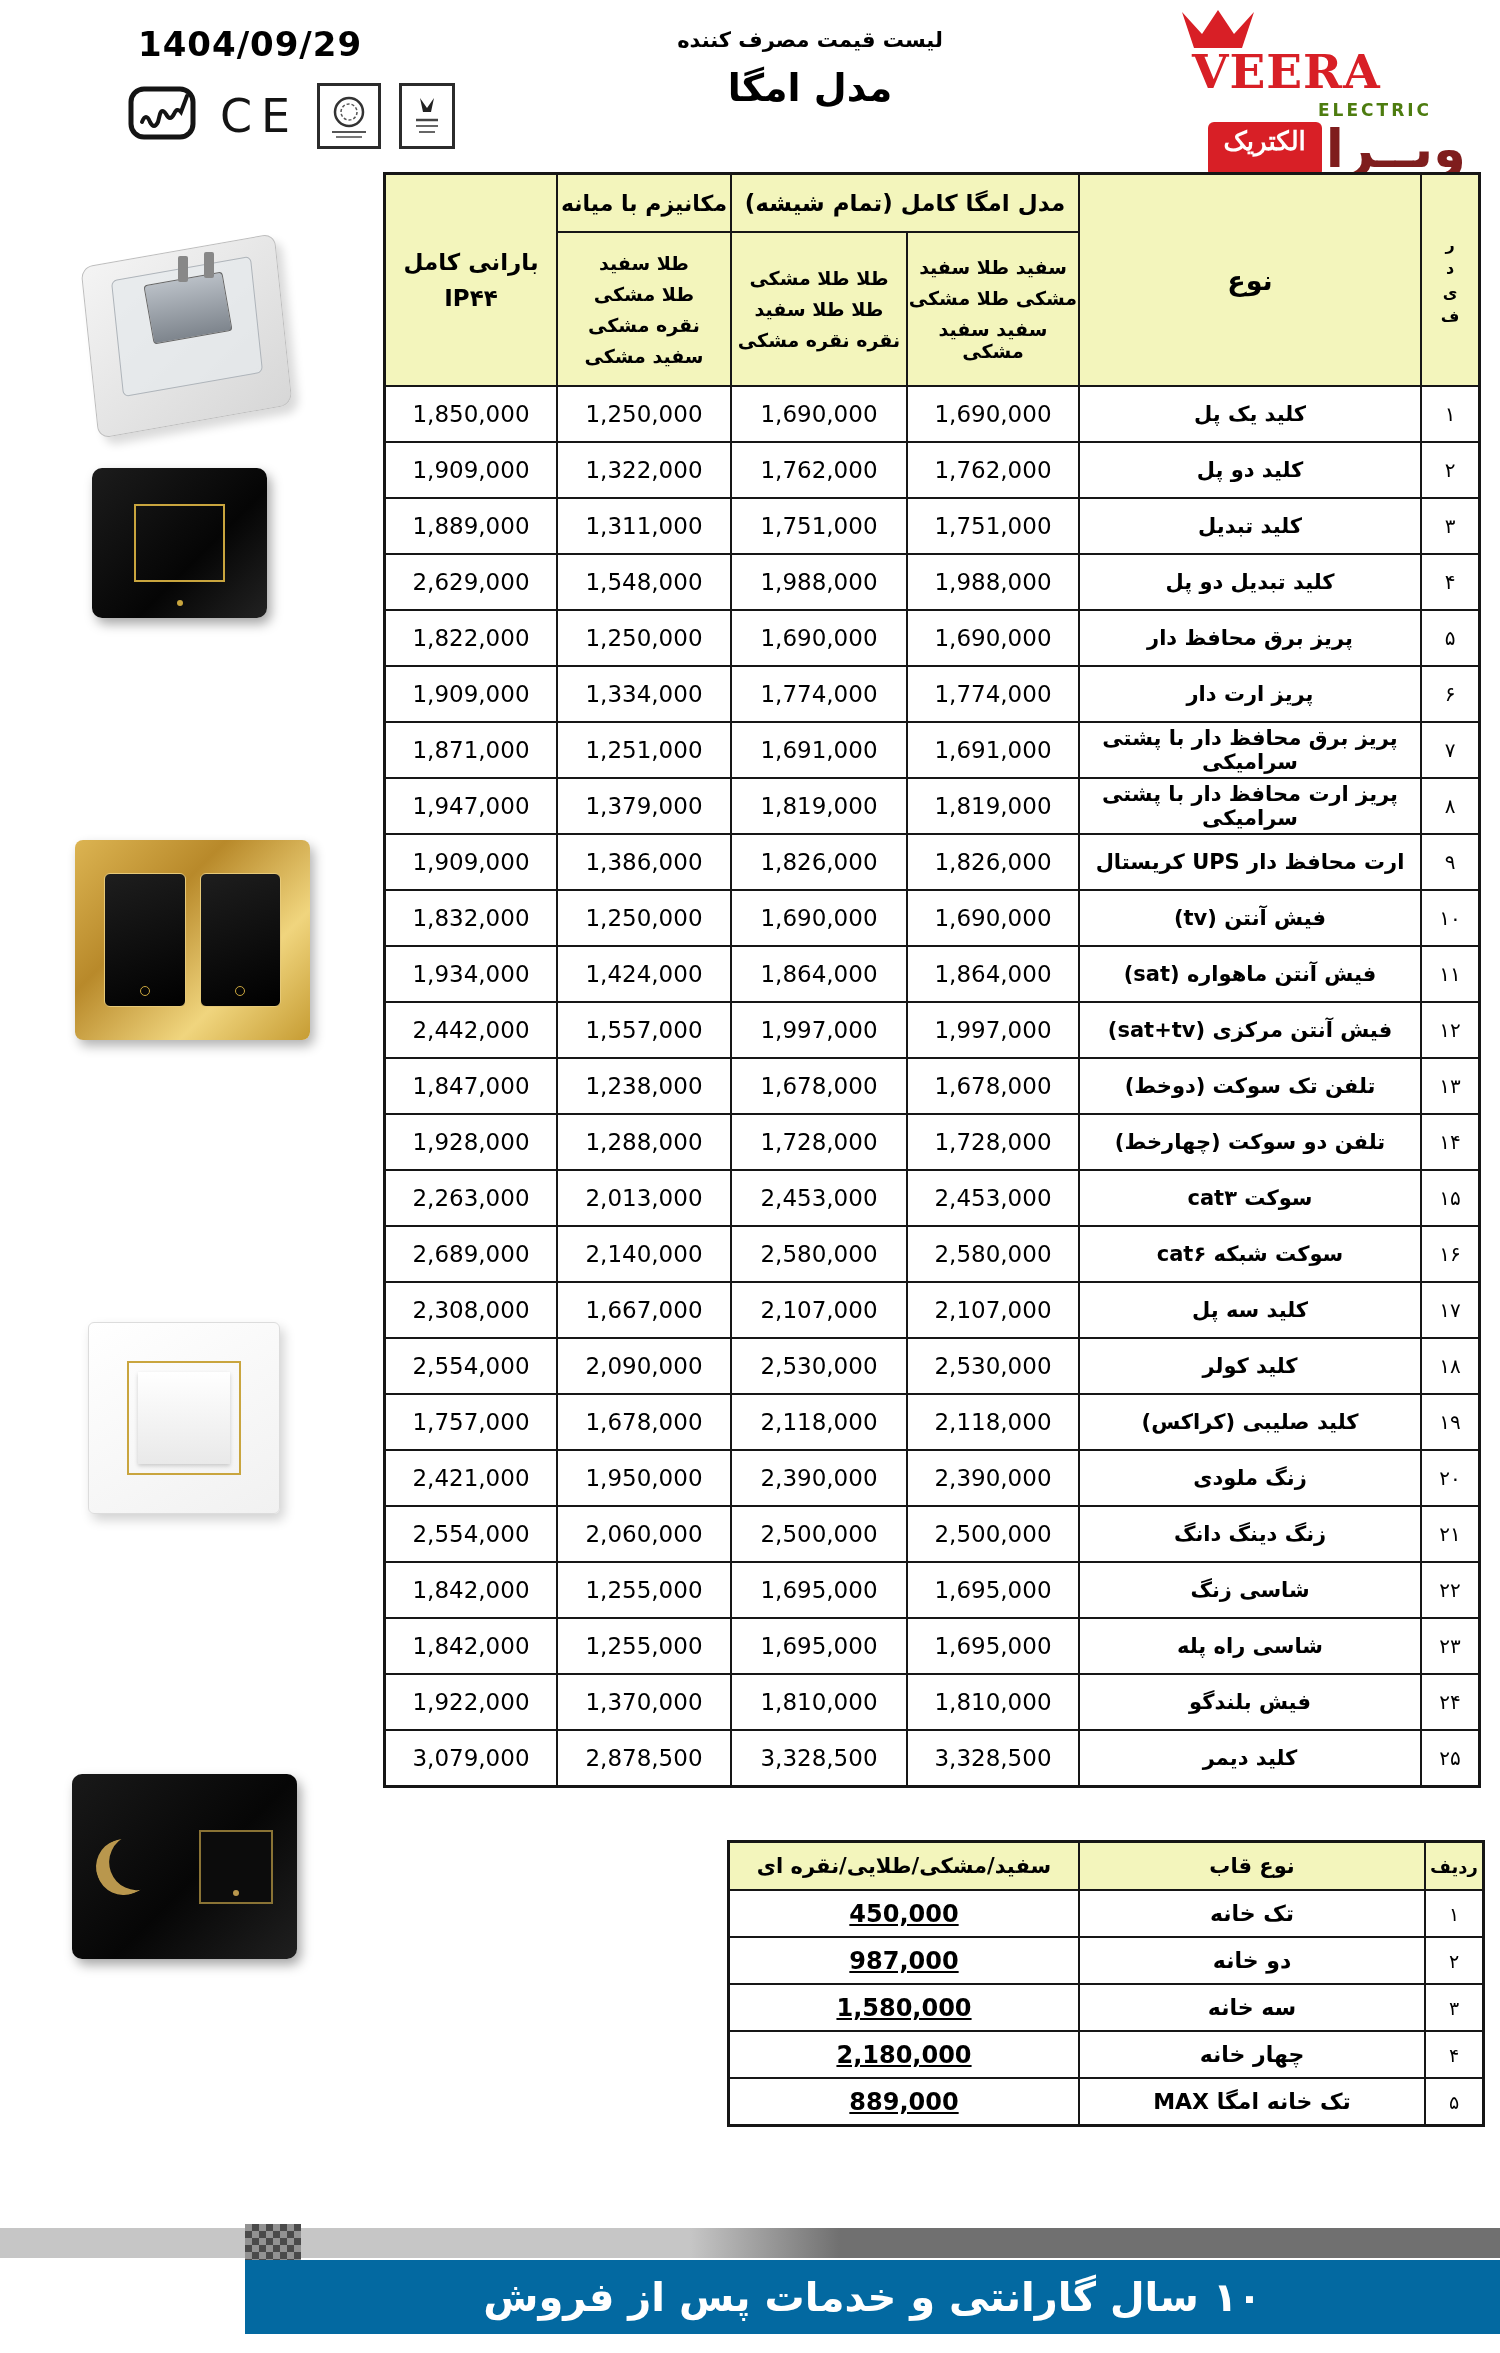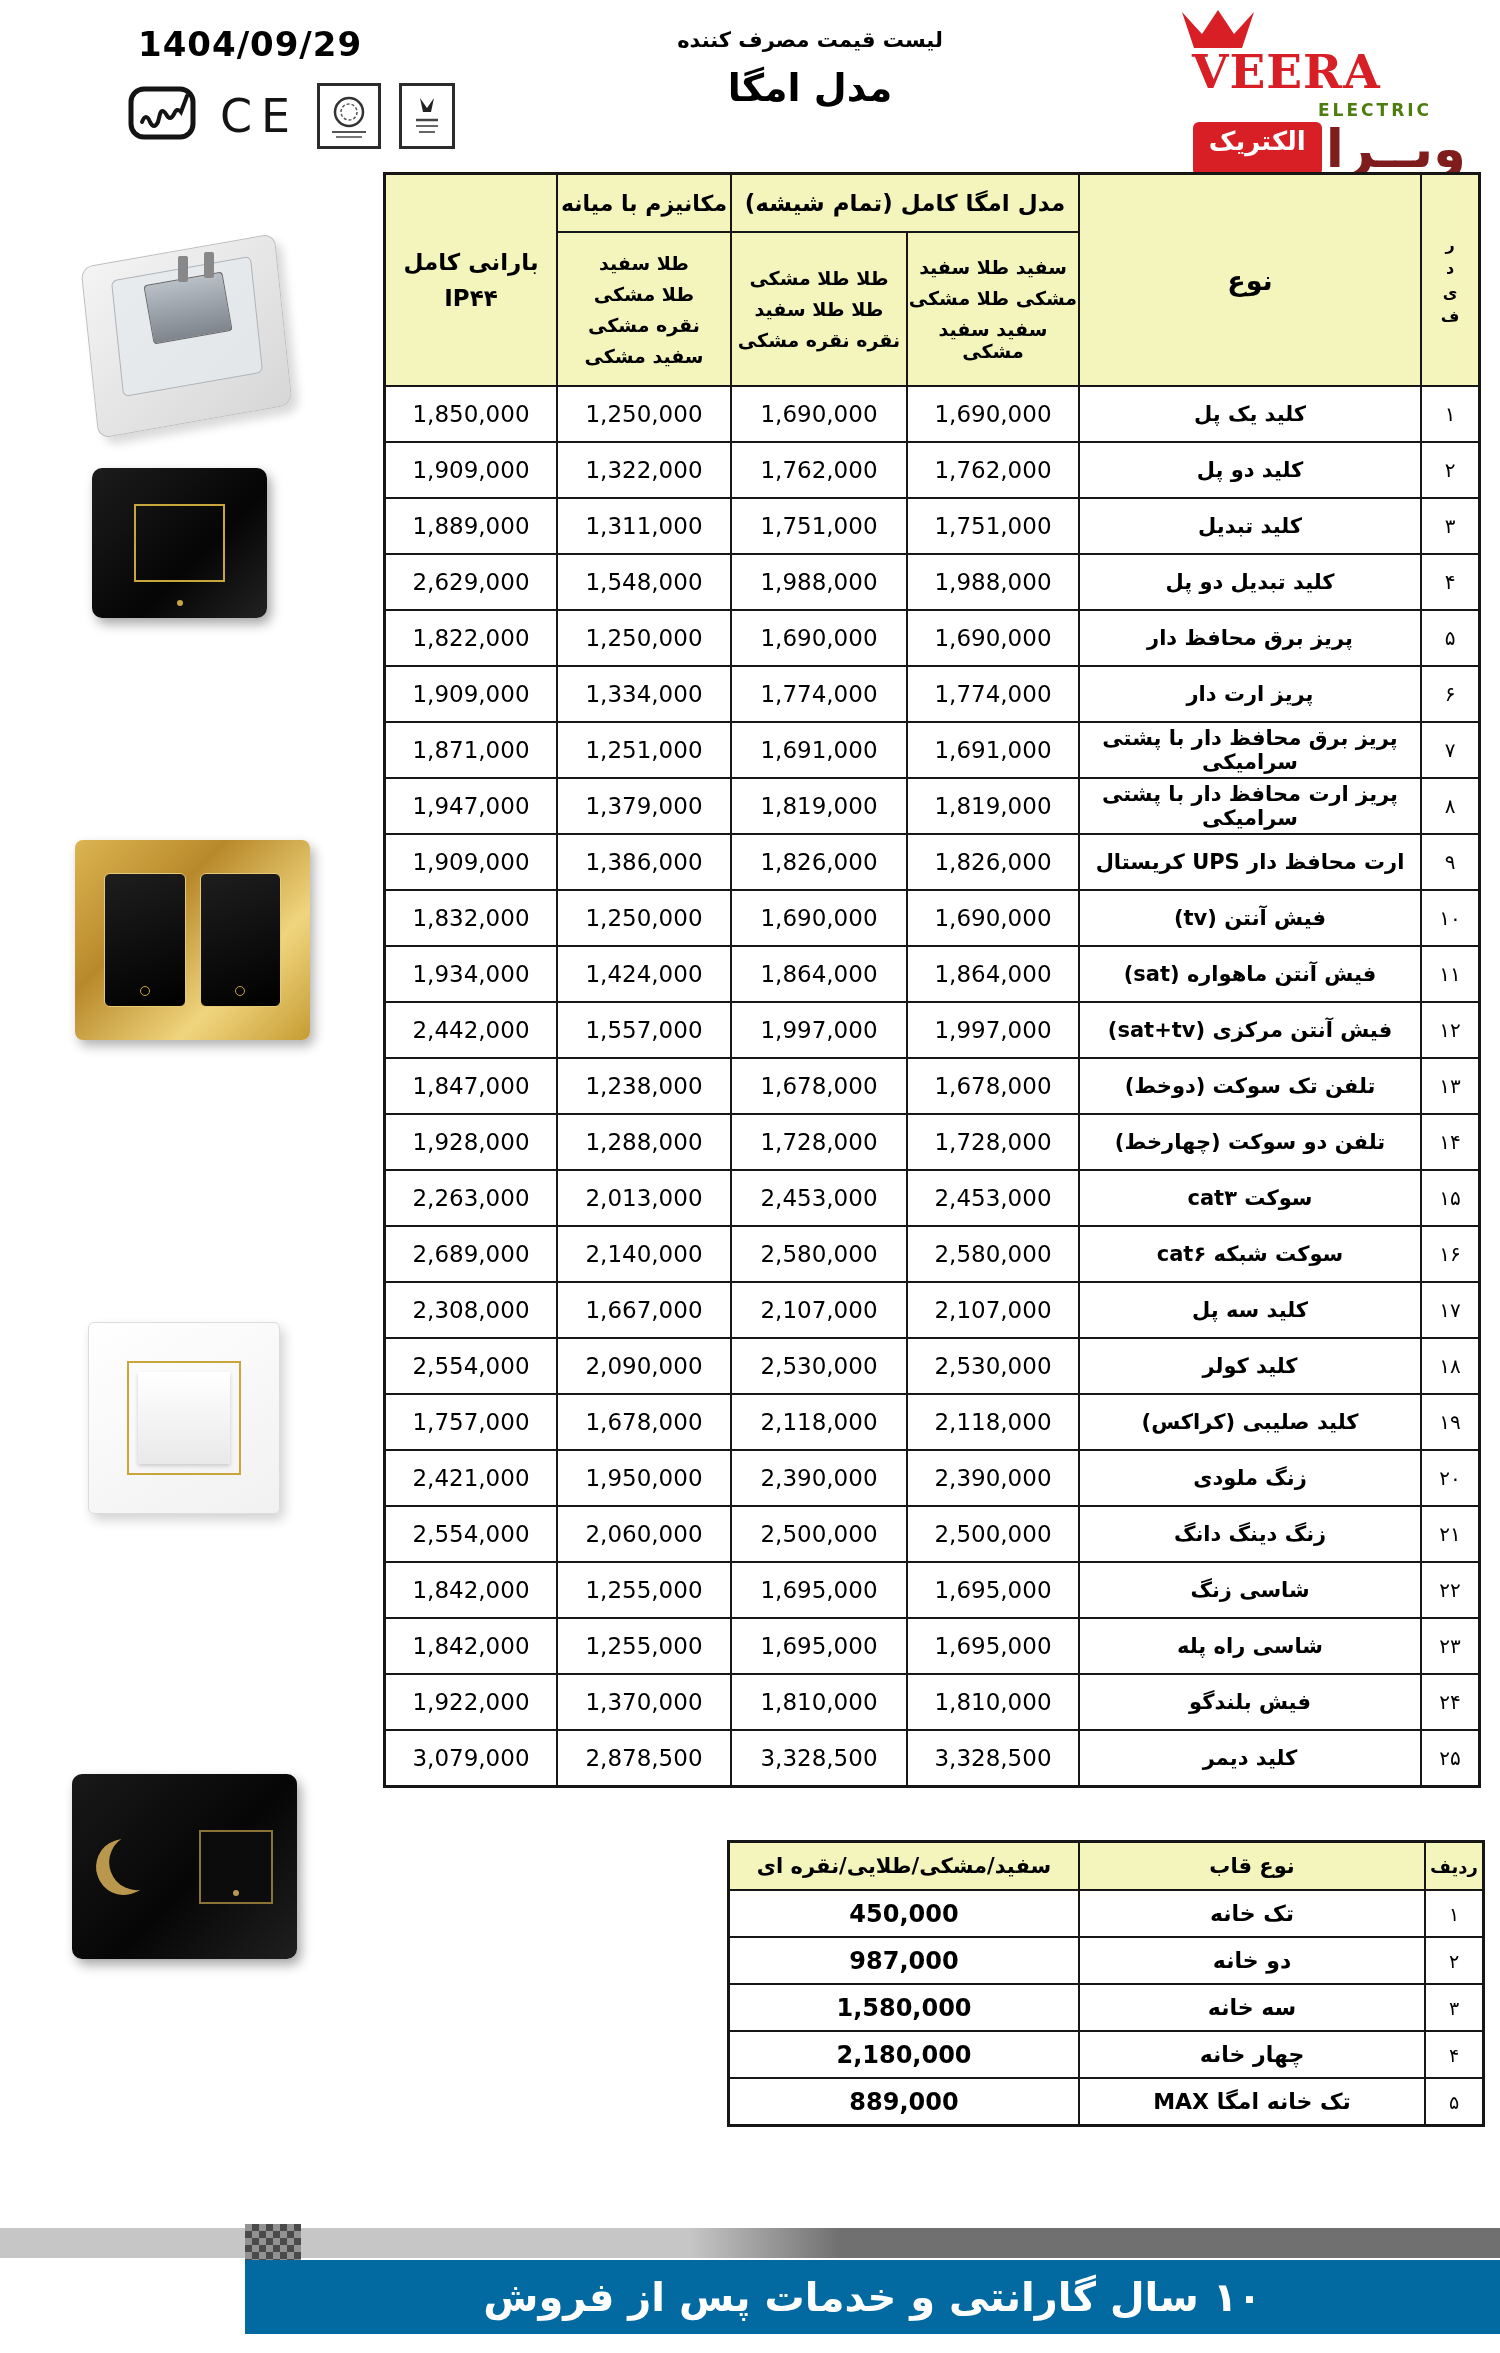--- a/index.html
+++ b/index.html
@@ -20,21 +20,21 @@
   .consumer-label { font-size:21px; font-weight:600; }
   .model-title { margin-top:14px; font-size:38px; font-weight:800; }
 
   
   .logo { position:absolute; left:1140px; top:8px; width:340px; height:165px; }
   .logo-crown { position:absolute; left:32px; top:0px; }
   .logo-veera { position:absolute; left:52px; top:40px; font-family:"DejaVu Serif", serif; font-weight:bold; font-size:47px; color:#d81f26; letter-spacing:1px; line-height:1; }
   .logo-electric { position:absolute; left:178px; top:92px; font-size:17px; letter-spacing:3px; color:#4d7c0f; font-weight:600; }
   .logo-fa { position:absolute; left:6px; top:112px; width:320px; display:flex; direction:rtl; align-items:center; gap:4px; justify-content:flex-start; }
   .logo-fa-name { color:#7f1d1d; font-weight:800; font-size:53px; line-height:1.1; }
-  .logo-fa-box { background:#d81f26; color:#fff; font-weight:700; font-size:26px; padding:4px 16px 20px; border-radius:6px; }
+  .logo-fa-box { background:#d81f26; color:#fff; font-weight:700; font-size:26px; padding:4px 16px 20px; border-radius:6px;font-family:Liberation Serif, serif; }
 
   
   .photo { position:absolute; }
   .p1-base { position:absolute; left:10px; top:12px; width:195px; height:170px; background:linear-gradient(145deg,#f4f4f4,#d7d7d7); border:1px solid #bdbdbd; border-radius:12px; transform:rotate(-10deg) skewX(-4deg); box-shadow:6px 8px 10px rgba(0,0,0,.15); }
   .p1-cover { position:absolute; left:38px; top:30px; width:140px; height:115px; background:rgba(230,233,236,.75); border:1px solid #aeb4ba; border-radius:6px; transform:rotate(-10deg) skewX(-4deg); }
   .p1-mech { position:absolute; left:70px; top:40px; width:78px; height:58px; background:linear-gradient(180deg,#b9bfc6,#7e858d); border:1px solid #666; border-radius:4px; transform:rotate(-10deg); }
   .p1-pin { position:absolute; width:10px; height:26px; background:#888; border-radius:2px; }
 
   .panel-black { background:linear-gradient(135deg,#1c1c1c,#050505 60%,#222); border-radius:10px; box-shadow:4px 6px 12px rgba(0,0,0,.35); position:relative; }
   .gold-frame { position:absolute; inset:24%; border:2px solid #c9a53e; }
@@ -68,21 +68,21 @@
   .mt-c4     { grid-column:4; grid-row:2; }
   .mt-type   { grid-column:5; grid-row:1/3; font-size:27px; }
   .mt-rowno  { grid-column:6; grid-row:1/3; flex-direction:column; gap:5px; font-size:16px; }
   .color-lines { display:flex; flex-direction:column; gap:9px; font-size:19px; font-weight:700; }
   .price-cell { font-size:23px; }
   .type-cell  { font-size:21px; font-weight:700; }
   .rowno-cell { font-size:20px; }
 
   #frame-table { left:727px; top:1840px; grid-template-columns:348px 344px 56px; grid-template-rows:46px repeat(5, 45px); }
   #frame-table .hcell { font-size:21px; }
-  .frame-price { font-size:24px; font-weight:600; }
+  .frame-price { font-size:24px; font-weight:600;text-decoration:underline; }
   .frame-type  { font-size:22px; font-weight:700;text-align:center; }
   .frame-no    { font-size:19px; }
 
   
   .gray-bar { position:absolute; left:0; top:2228px; width:1500px; height:30px; background:linear-gradient(to right,#c6c6c6 0%,#c6c6c6 46%,#707070 56%,#707070 100%); }
   .checker { position:absolute; left:245px; top:2224px; width:56px; height:38px; background:repeating-conic-gradient(#4a4a4a 0% 25%, #929292 0% 50%) 0 0 / 14px 14px; }
   .red-banner { position:absolute; left:245px; top:2260px; width:1255px; height:74px; background:#0369a1; display:flex; align-items:center; justify-content:center; }
   .red-banner span { color:#fff; font-weight:800; font-size:40px; direction:rtl; }
 </style>
 </head>

